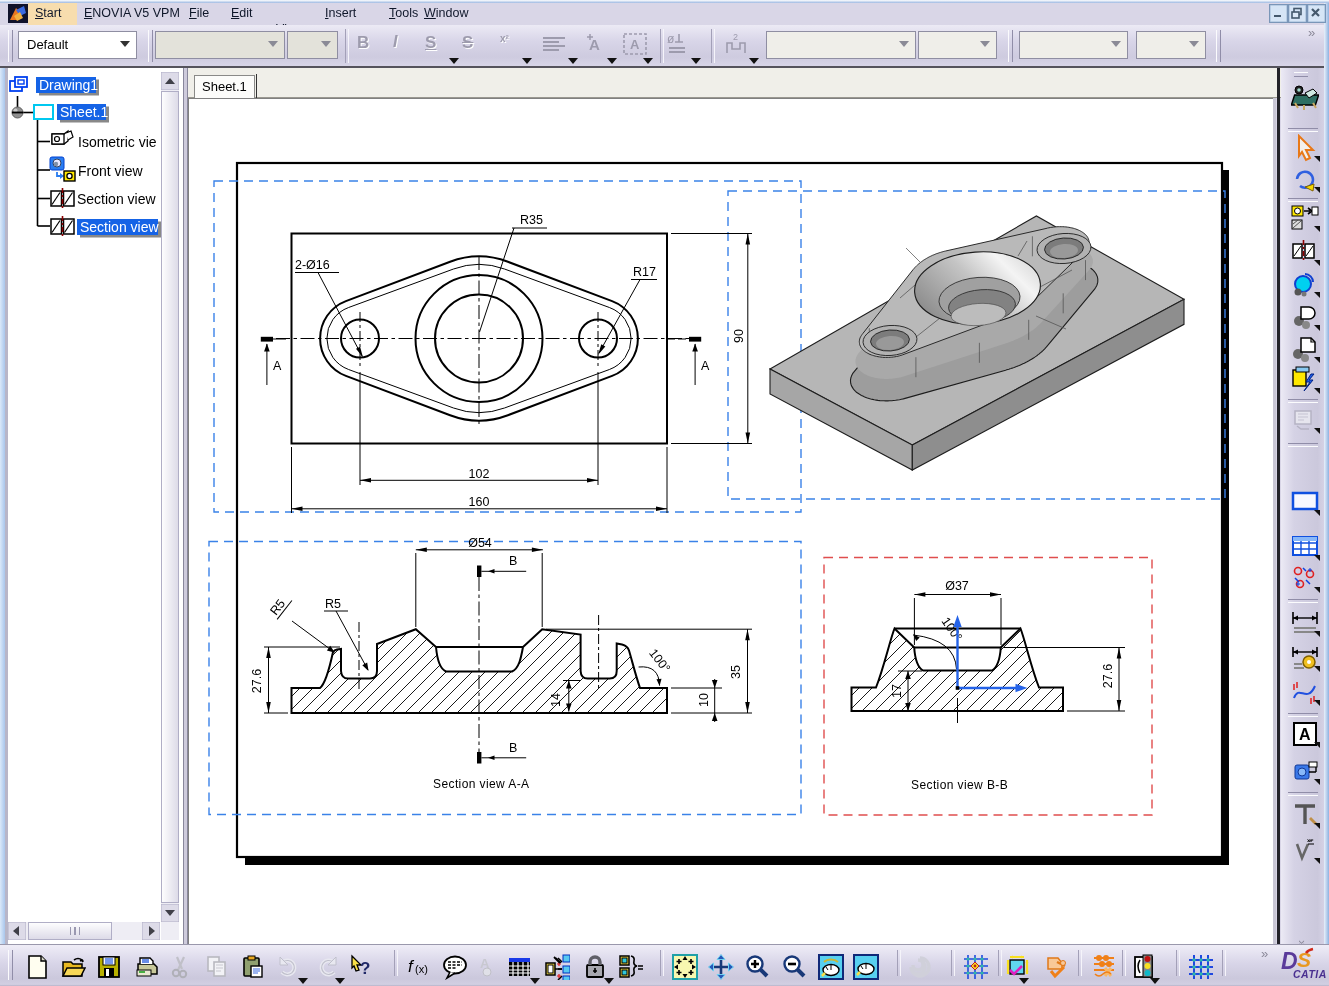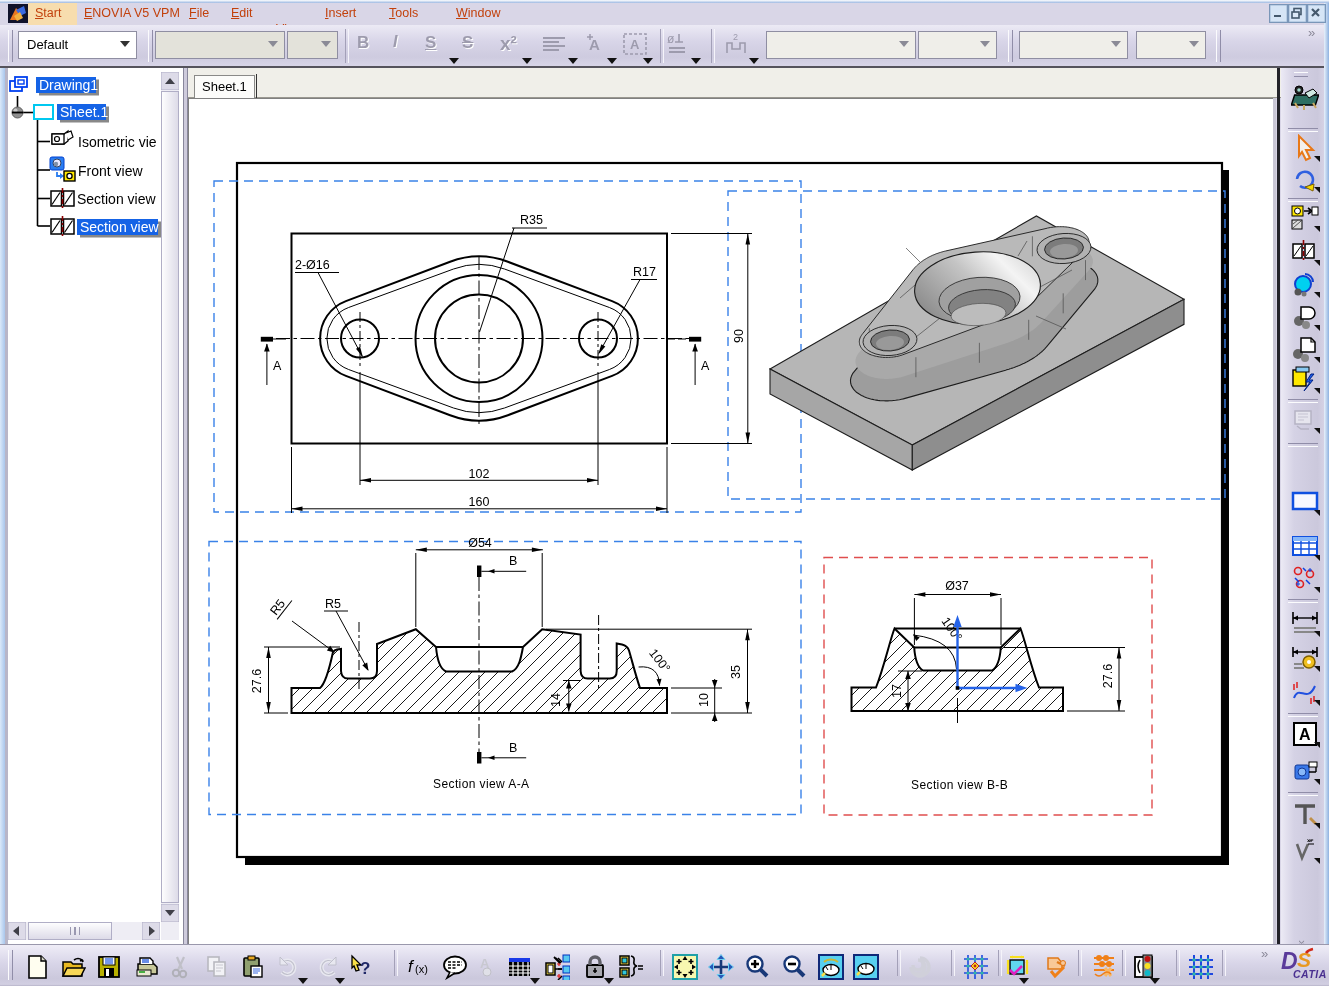--- a/index.html
+++ b/index.html
@@ -1,16 +1,16 @@
 <!DOCTYPE html>
 <html><head><meta charset="utf-8"><style>
 html,body{margin:0;padding:0}
 body{width:1329px;height:986px;overflow:hidden;position:relative;font-family:"Liberation Sans",sans-serif;background:#d8d5e6}
 .abs{position:absolute}
-.mtxt{font-size:12.5px;color:#c2410c;white-space:nowrap}
+.mtxt{font-size:12.5px;color:#0f172a;white-space:nowrap}
 .dis{color:#9d9bad;text-shadow:1px 1px 0 #fff}
 text{font-family:"Liberation Sans",sans-serif}
 .dt{font-size:12.5px;fill:#000}
 .vlab{font-size:12px;fill:#000;letter-spacing:0.4px}
 .tt{font-size:14px}
 </style></head><body>
 <div class="abs" style="left:0;top:0;width:1329px;height:3px;background:linear-gradient(180deg,#ffffff,#9db9e2)"></div>
 <div class="abs" style="left:1324px;top:3px;width:5px;height:983px;background:linear-gradient(90deg,#e8f1fb,#8fb2e0)"></div>
 <div class="abs" style="left:0;top:68px;width:5px;height:876px;background:linear-gradient(90deg,#dbe9f9,#a9c6ec)"></div>
 <div class="abs" style="left:5px;top:68px;width:3px;height:876px;background:#b8b6c8"></div>
@@ -22,21 +22,21 @@
     <path d="M6,12 L12,8 L15,14 L9,17 Z" fill="#f0b040"></path>
   </svg>
 <div class="abs" style="left:28px;top:3px;width:49px;height:22px;background:#f7ddae"></div>
 <div class="abs mtxt" style="left:35px;top:6px"><u>S</u>tart</div>
 <div class="abs mtxt" style="left:84px;top:6px"><u>E</u>NOVIA V5 VPM</div>
 <div class="abs mtxt" style="left:189px;top:6px"><u>F</u>ile</div>
 <div class="abs mtxt" style="left:231px;top:6px"><u>E</u>dit</div>
 <div class="abs mtxt" style="left:276px;top:22px"><u>V</u>iew</div>
 <div class="abs mtxt" style="left:325px;top:6px"><u>I</u>nsert</div>
 <div class="abs mtxt" style="left:389px;top:6px"><u>T</u>ools</div>
-<div class="abs mtxt" style="left:456px;top:6px"><u>W</u>indow</div>
+<div class="abs mtxt" style="left:424px;top:6px"><u>W</u>indow</div>
 <div class="abs mtxt" style="left:508px;top:23px"><u>H</u>elp</div>
 <svg class="abs" style="left:1269px;top:4px;border:1px solid #7a96b8" width="17" height="17" viewBox="0 0 17 17">
     <rect width="17" height="17" fill="#d6e5f6" stroke="#9db7d4"></rect>
     <rect x="4" y="10" width="7" height="2" fill="#44586c"></rect>
   </svg>
 <svg class="abs" style="left:1288px;top:4px;border:1px solid #7a96b8" width="17" height="17" viewBox="0 0 17 17">
     <rect width="17" height="17" fill="#d6e5f6" stroke="#9db7d4"></rect>
     <rect x="5" y="3.5" width="7" height="6" fill="none" stroke="#44586c" stroke-width="1.6"></rect>
     <rect x="3" y="7" width="7" height="6" fill="#dce9f7" stroke="#44586c" stroke-width="1.6"></rect>
   </svg>
@@ -55,21 +55,21 @@
     <div class="abs" style="right:6px;top:9px;width:0;height:0;border-left:5px solid transparent;border-right:5px solid transparent;border-top:6px solid #8a8a96"></div>
   </div>
 <div class="abs" style="left:287px;top:31px;width:51px;height:28px;background:#e3e2da;border:1px solid #8f8ea2;box-sizing:border-box">
     <div class="abs" style="right:6px;top:9px;width:0;height:0;border-left:5px solid transparent;border-right:5px solid transparent;border-top:6px solid #8a8a96"></div>
   </div>
 <div class="abs" style="left:345px;top:29px;width:2px;height:34px;border-left:1px solid #a3a0b8;border-right:1px solid #f5f4fa"></div>
 <div class="abs dis" style="left:357px;top:33px;font-size:17px"><b>B</b></div>
 <div class="abs dis" style="left:393px;top:33px;font-size:16px"><i><b>I</b></i></div>
 <div class="abs dis" style="left:425px;top:33px;font-size:17px"><b style="text-decoration:underline">S</b></div>
 <div class="abs dis" style="left:462px;top:33px;font-size:17px"><b style="text-decoration:line-through">S</b></div>
-<div class="abs dis" style="left:500px;top:33px;font-size:19px"><b>x²</b></div>
+<div class="abs dis" style="left:500px;top:33px;font-size:10px"><b>x²</b></div>
 <div class="abs" style="left:449px;top:58px;width:0;height:0;border-left:5px solid transparent;border-right:5px solid transparent;border-top:6px solid #111"></div>
 <div class="abs" style="left:522px;top:58px;width:0;height:0;border-left:5px solid transparent;border-right:5px solid transparent;border-top:6px solid #111"></div>
 <svg class="abs" style="left:542px;top:36px;" width="26" height="18" viewBox="0 0 26 18">
     <g stroke="#9d9bad" stroke-width="2">
       <line x1="1" y1="2" x2="23" y2="2"></line>
       <line x1="1" y1="6" x2="17" y2="6"></line>
       <line x1="1" y1="10" x2="23" y2="10"></line>
       <line x1="1" y1="14" x2="17" y2="14"></line>
     </g>
   </svg>

